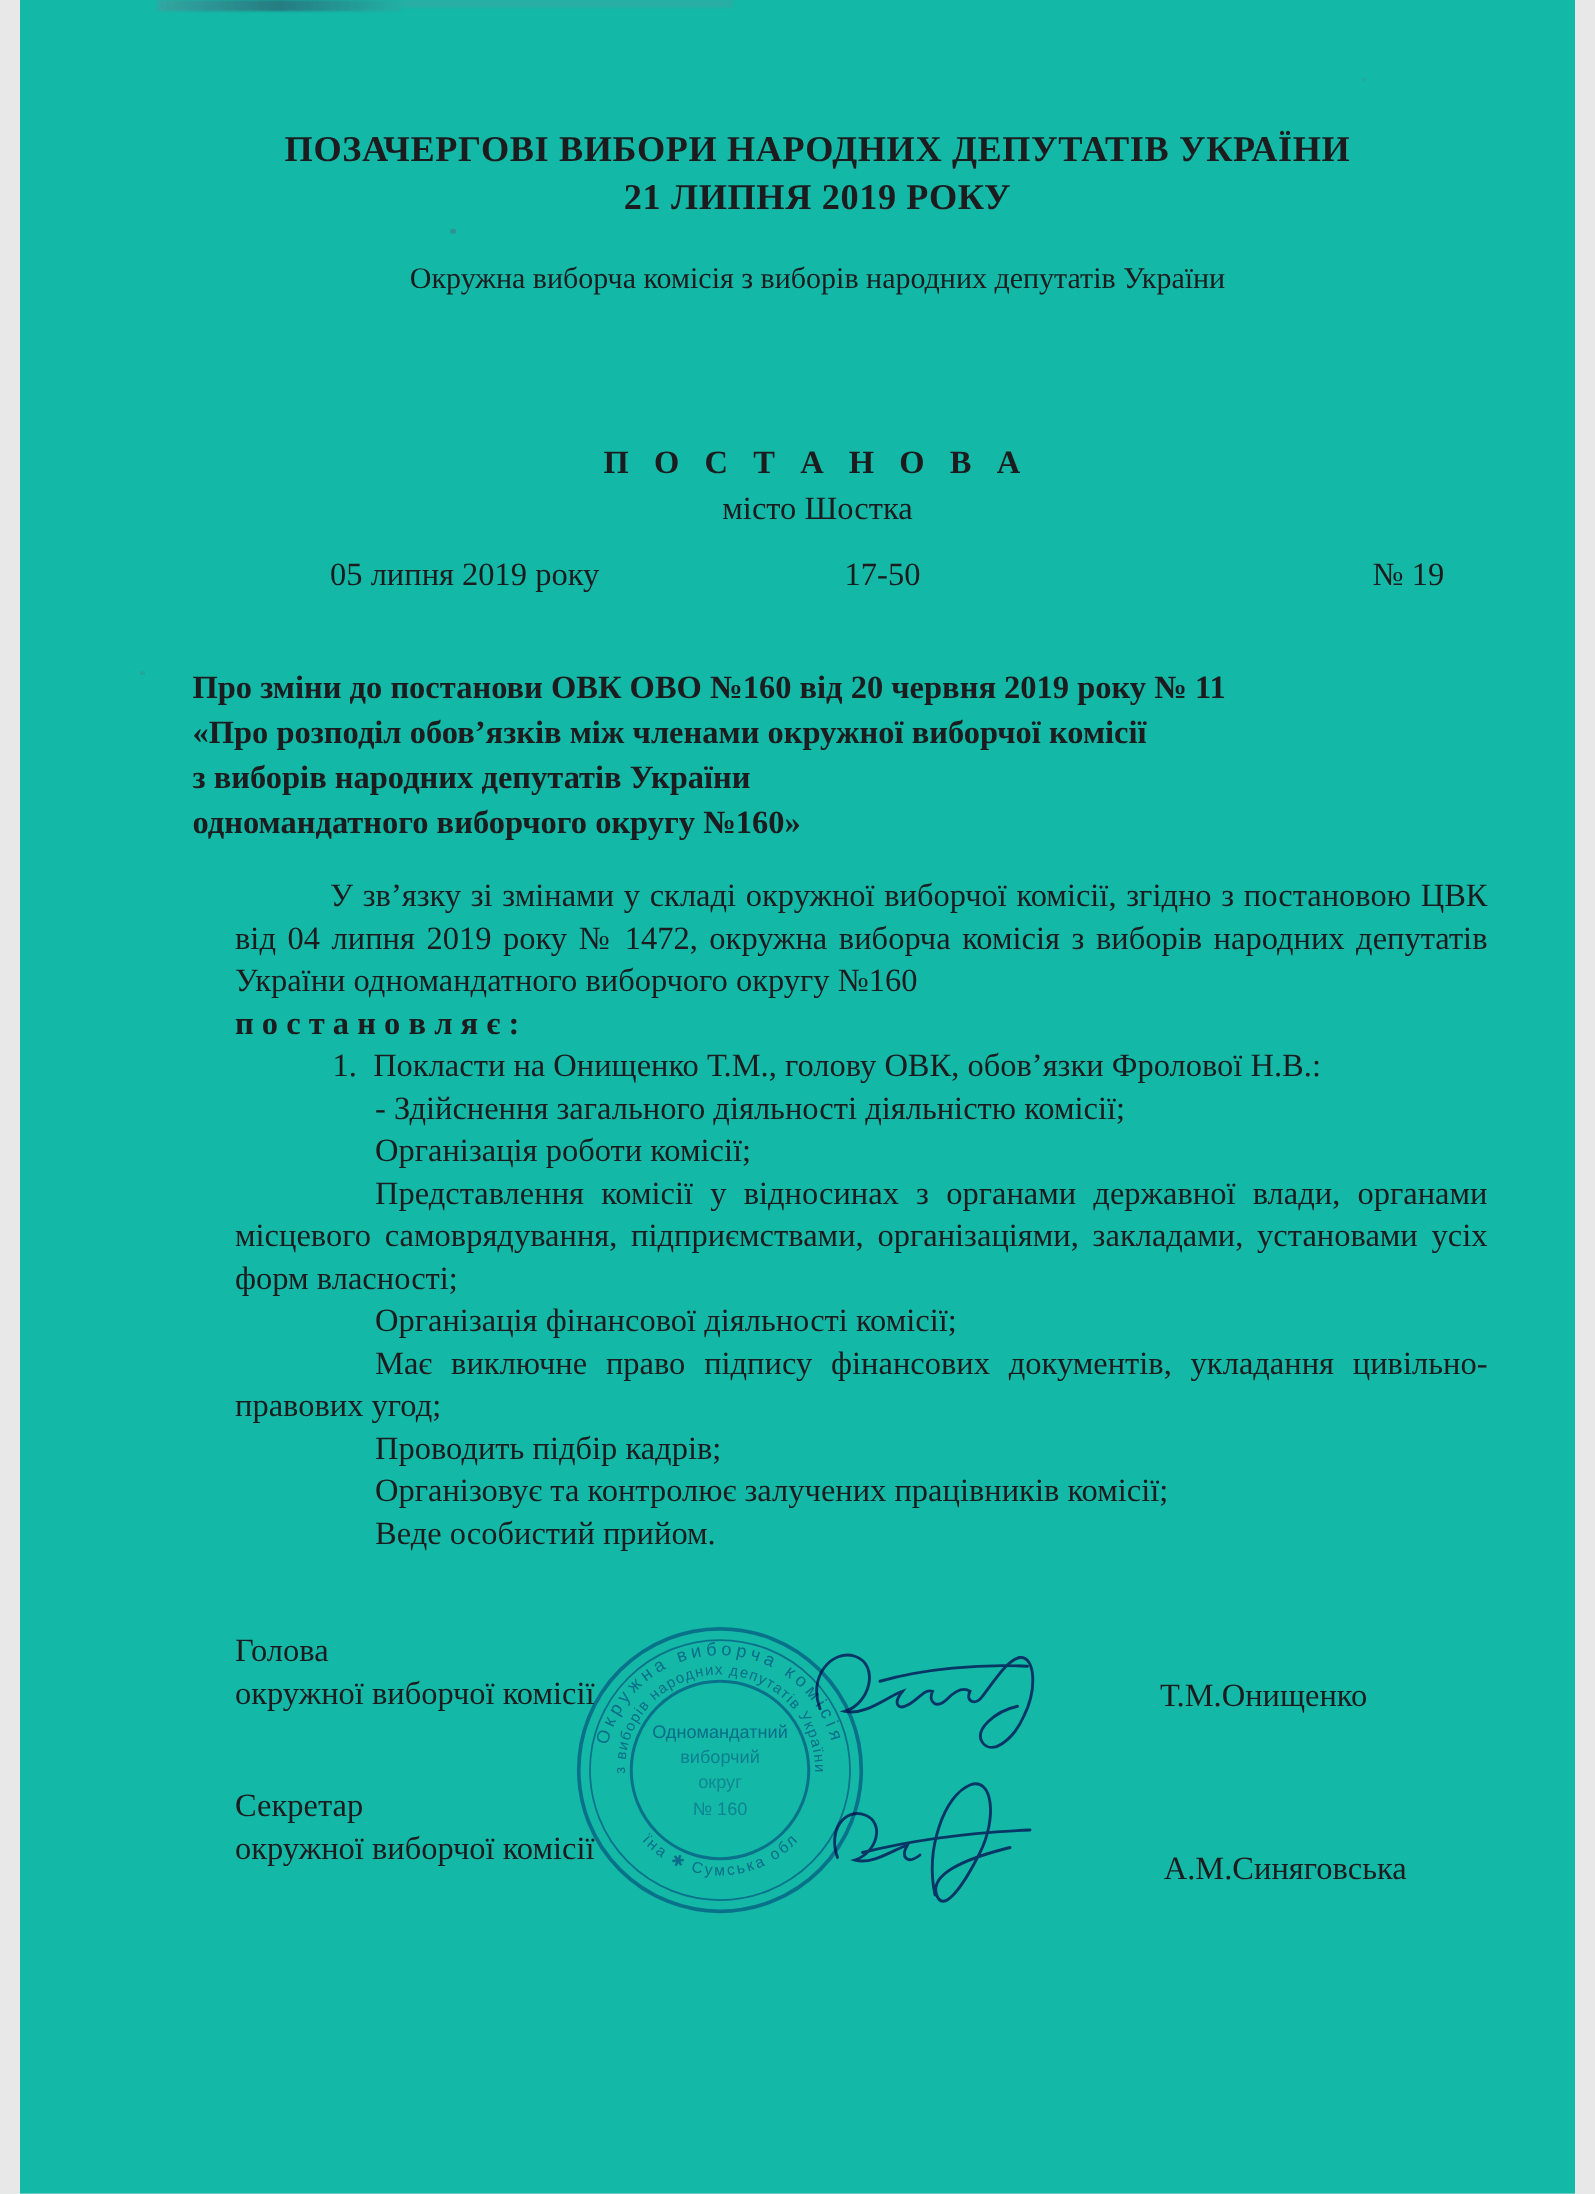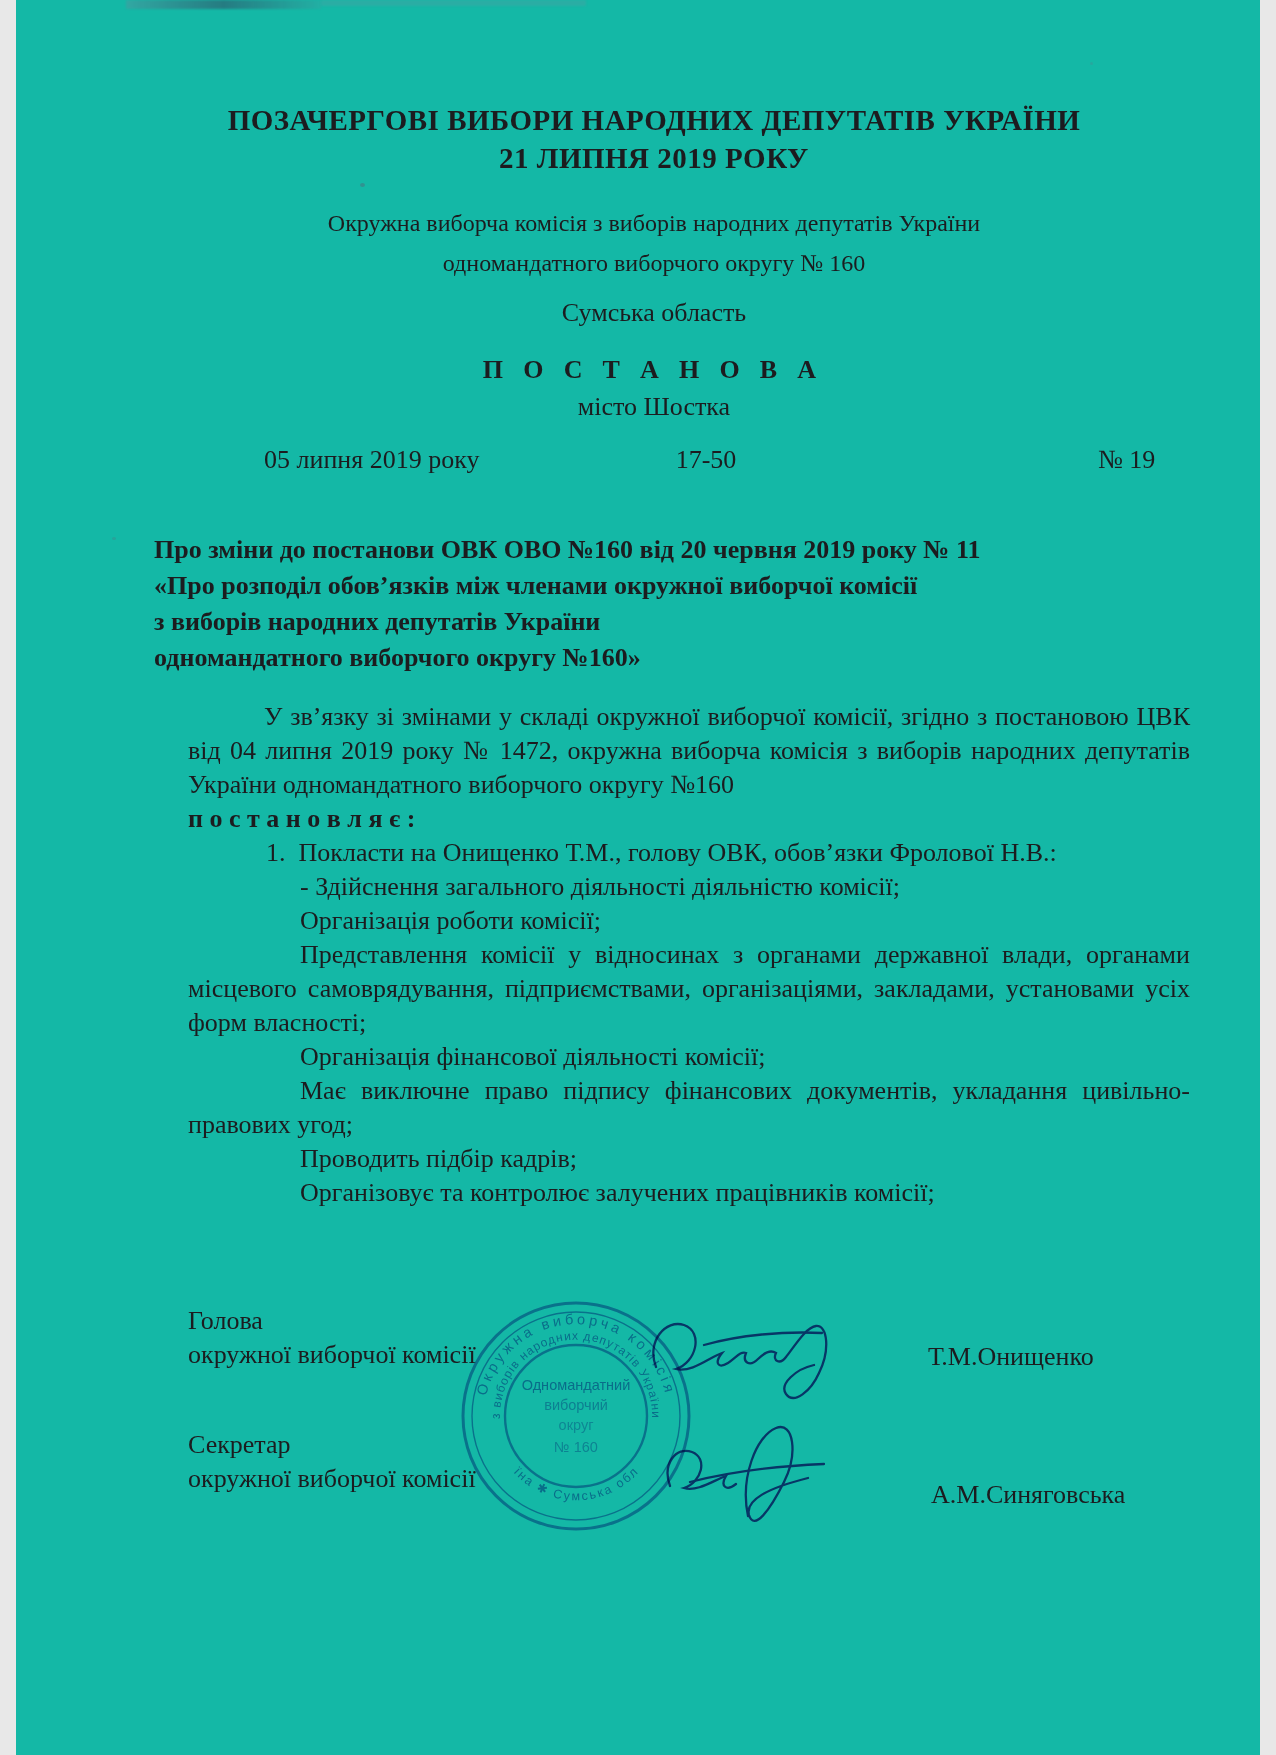--- a/index.html
+++ b/index.html
@@ -65,24 +65,22 @@
   <div class="abs dot2"></div>
   <div class="abs dot3"></div>
 
   <div class="abs centerband title">
     <div>ПОЗАЧЕРГОВІ ВИБОРИ НАРОДНИХ ДЕПУТАТІВ УКРАЇНИ</div>
     <div>21 ЛИПНЯ 2019 РОКУ</div>
   </div>
 
   <div class="abs centerband commission">
     <div>Окружна виборча комісія з виборів народних депутатів України</div>
-    <div>одномандатного виборчого округу № 160</div>
   </div>
 
-  <div class="abs centerband region">Сумська область</div>
 
   <div class="abs centerband doctype">П О С Т А Н О В А</div>
 
   <div class="abs centerband city">місто Шостка</div>
 
   <div class="abs daterow d-date">05 липня 2019 року</div>
   <div class="abs daterow d-time">17-50</div>
   <div class="abs daterow d-num">№ 19</div>
 
   <div class="abs subject">
@@ -96,20 +94,21 @@
     <p class="preamble">У зв’язку зі змінами у складі окружної виборчої комісії, згідно з постановою ЦВК від 04 липня 2019 року № 1472, окружна виборча комісія з виборів народних депутатів України одномандатного виборчого округу №160</p>
     <p class="resolves">п о с т а н о в л я є :</p>
     <p class="item1"><span>1.</span>&nbsp;&nbsp;<span>Покласти на Онищенко Т.М., голову ОВК, обов’язки Фролової Н.В.:</span></p>
     <p class="duty-simple">- Здійснення загального діяльності діяльністю комісії;</p>
     <p class="duty-simple">Організація роботи комісії;</p>
     <p class="duty-wrapped">Представлення комісії у відносинах з органами державної влади, органами місцевого самоврядування, підприємствами, організаціями, закладами, установами усіх форм власності;</p>
     <p class="duty-simple">Організація фінансової діяльності комісії;</p>
     <p class="duty-wrapped">Має виключне право підпису фінансових документів, укладання цивільно-правових угод;</p>
     <p class="duty-simple">Проводить підбір кадрів;</p>
     <p class="duty-simple">Організовує та контролює залучених працівників комісії;</p>
+    <p class="duty-simple">Веде особистий прийом.</p>
   </div>
 
   <div class="abs sig-text role1a">Голова</div>
   <div class="abs sig-text role1b">окружної виборчої комісії</div>
   <div class="abs sig-text name1">Т.М.Онищенко</div>
   <div class="abs sig-text role2a">Секретар</div>
   <div class="abs sig-text role2b">окружної виборчої комісії</div>
   <div class="abs sig-text name2">А.М.Синяговська</div>
 
   <svg class="abs stamp" width="240" height="240" viewBox="-120 -120 240 240">

